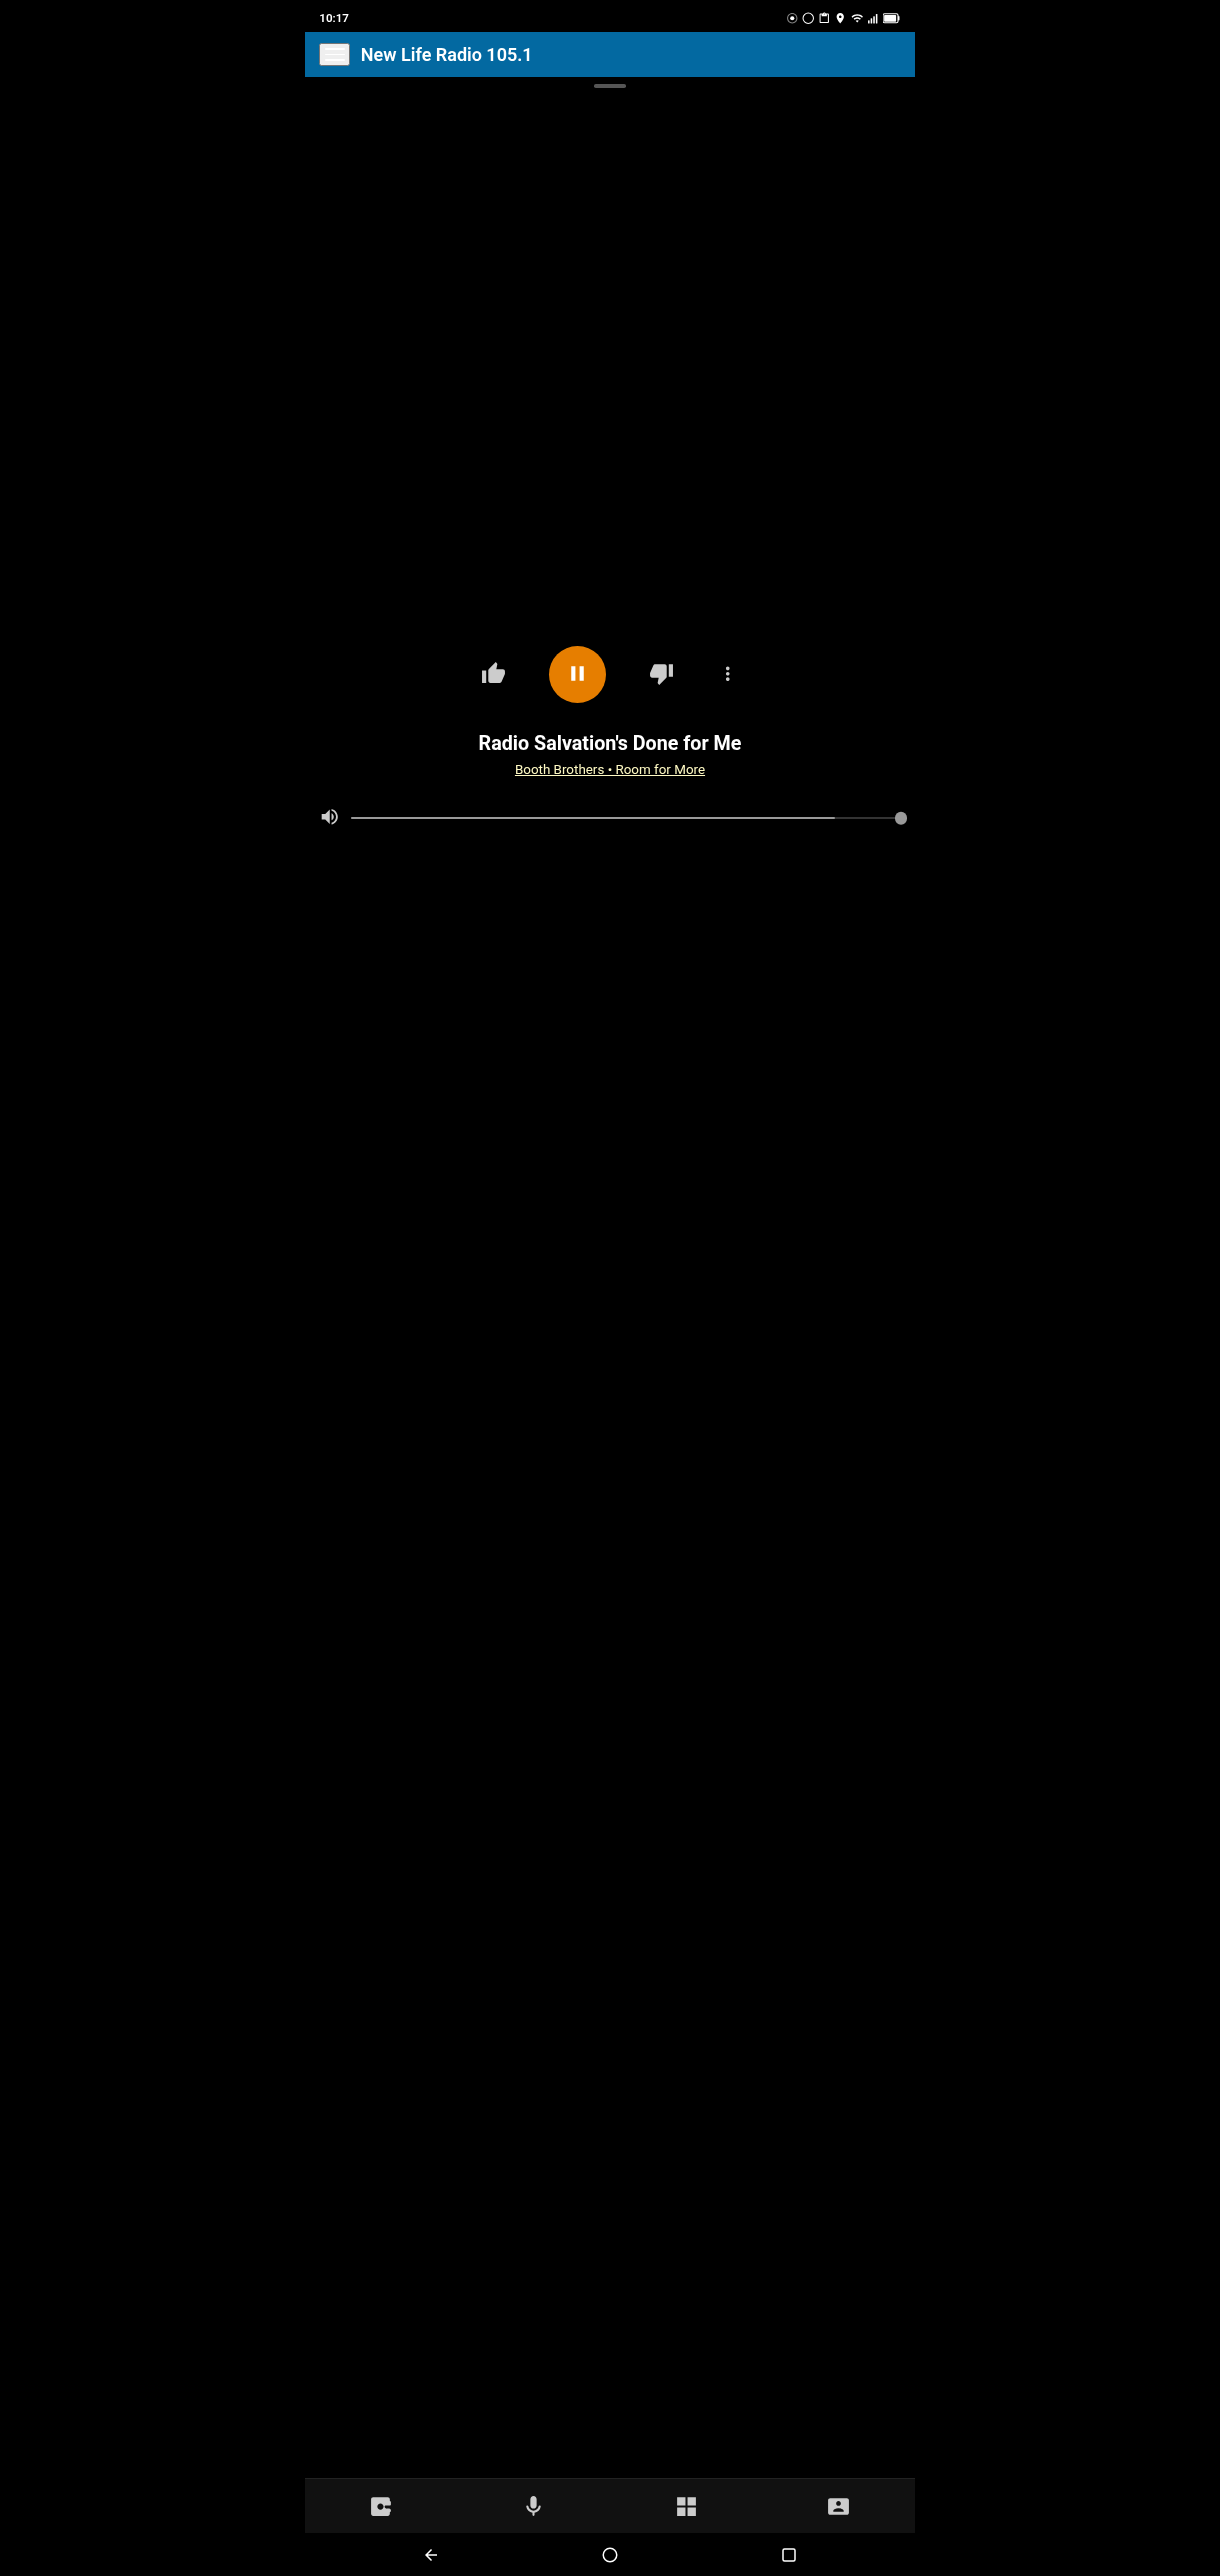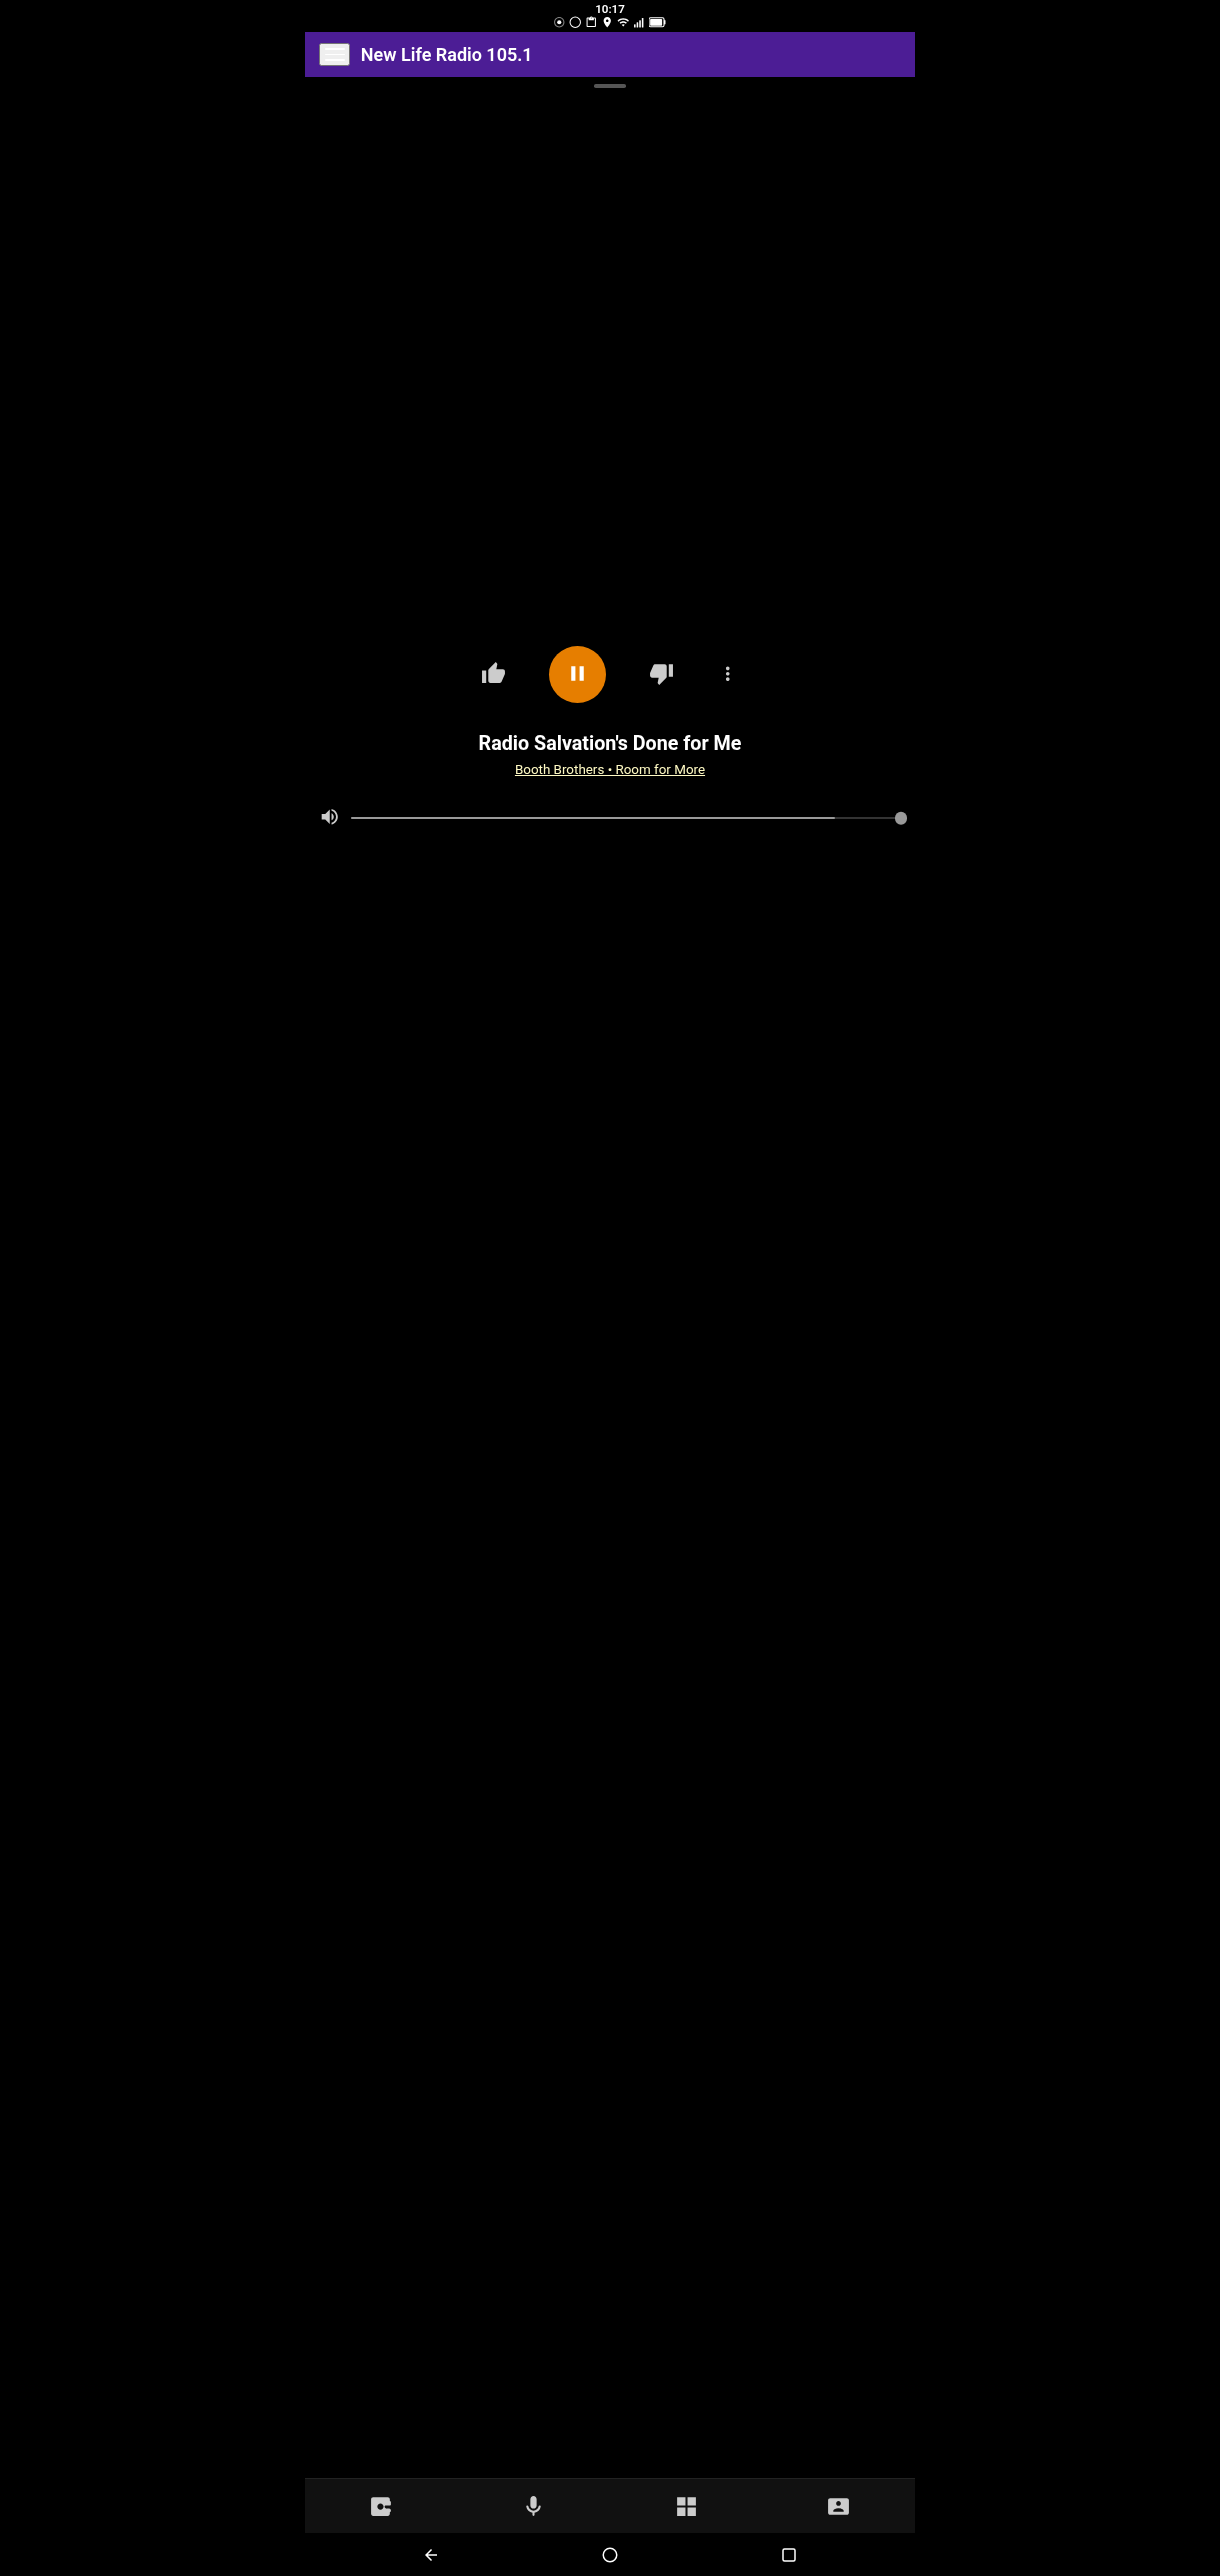--- a/index.html
+++ b/index.html
@@ -17,45 +17,44 @@
       max-width: 610px;
       margin: 0 auto;
       min-height: 1288px;
       position: relative;
       overflow-x: hidden;
     }
 
     
     .status-bar {
       display: flex;
-      justify-content: flex-end;
+      justify-content: space-between;
       align-items: center;
       padding: 7.2px 14.3px 3.6px;
       height: 32px;
-      flex-direction: column;
     }
 
     .status-time {
       font-size: 11.6px;
       font-weight: 600;
       color: #fff;
     }
 
     .status-icons {
       display: flex;
       align-items: center;
       gap: 3.6px;
     }
 
     
     .header {
       display: flex;
       align-items: center;
       padding: 10.7px 14.3px;
-      background: #4c1d95;
+      background: #0369a1;
     }
 
     .hamburger-icon {
       display: flex;
       flex-direction: column;
       gap: 3.6px;
       cursor: pointer;
       padding: 3.6px;
       margin-right: 10.7px;
     }

